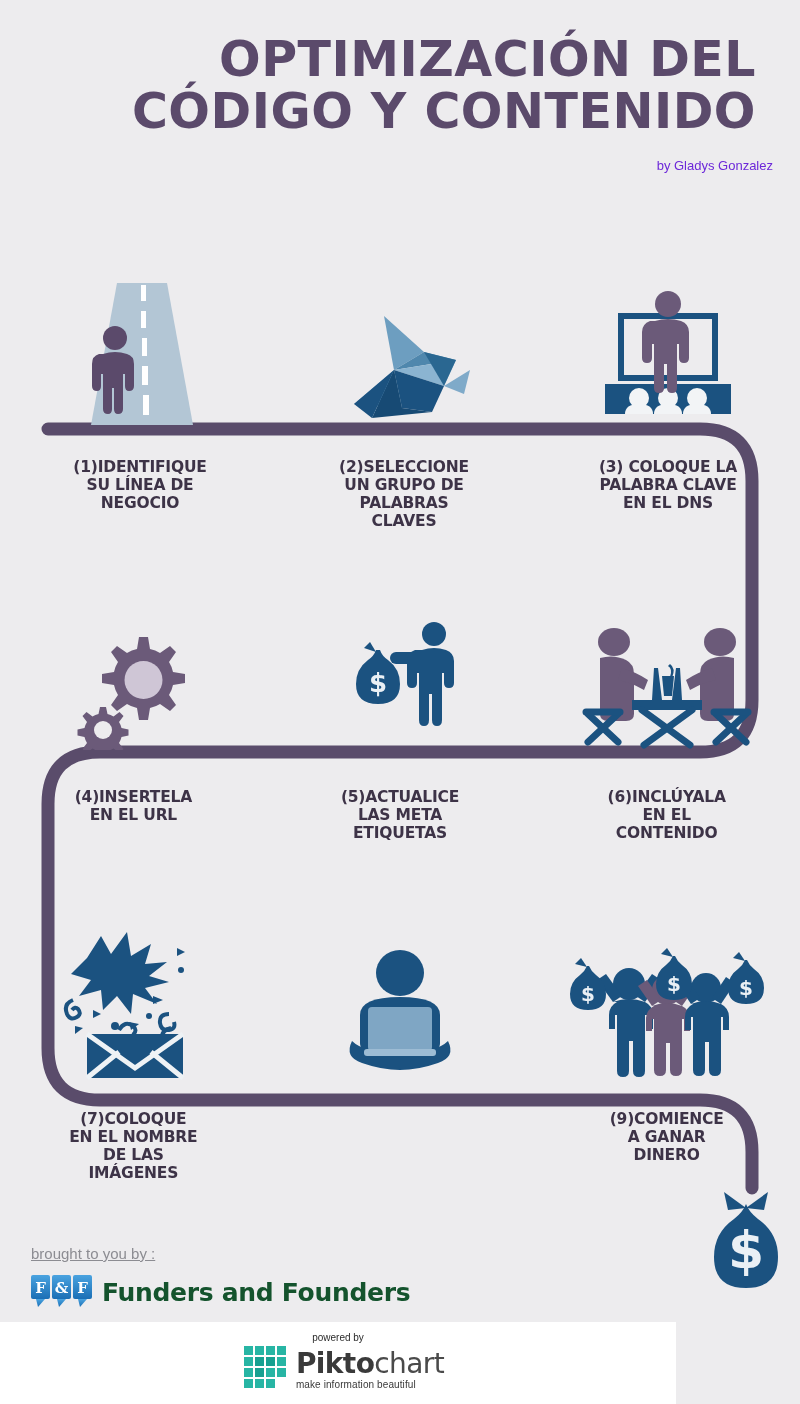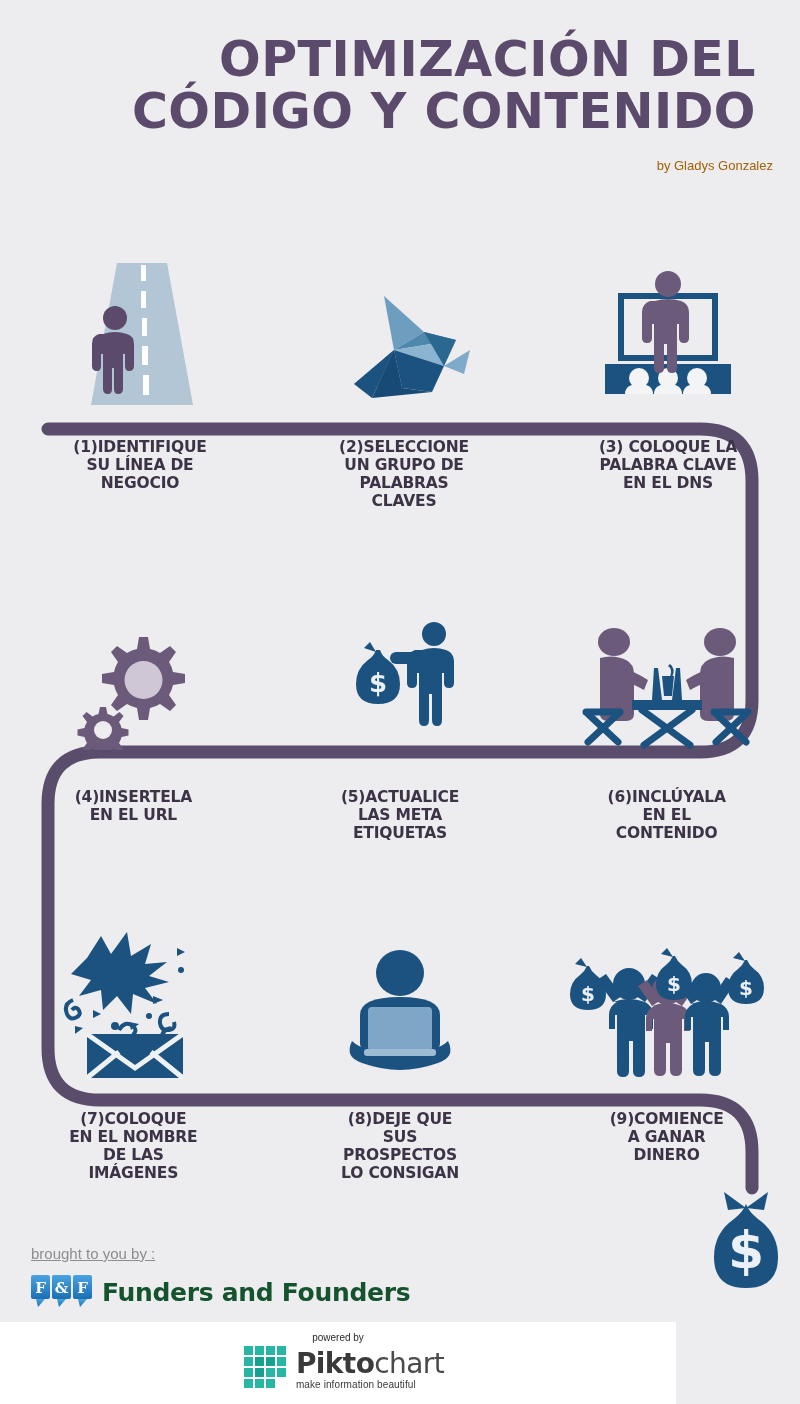--- a/index.html
+++ b/index.html
@@ -35,21 +35,21 @@
     font-family: "DejaVu Sans", sans-serif;
     font-weight: bold;
     font-size: 49px;
     line-height: 52px;
     letter-spacing: 0.5px;
   }
   #byline {
     position: absolute;
     top: 158px;
     right: 27px;
-    color: #a16207;
+    color: #6d28d9;
     font-size: 13px;
     font-family: "Liberation Sans", sans-serif;
     padding-left: 37px;
   }
 
   
   #path-layer {
     position: absolute;
     top: 0; left: 0;
     width: 800px;
@@ -82,21 +82,21 @@
     text-align: center;
     color: #3d3347;
     font-family: "DejaVu Sans", sans-serif;
     font-weight: bold;
     font-size: 15.5px;
     line-height: 18px;
     letter-spacing: -0.2px;
     white-space: pre-line;
   }
 
-  #row1 { top: 258px; padding-left: 8px; }
+  #row1 { top: 278px; padding-left: 8px; }
   #row2 { top: 600px; }
   #row3 { top: 930px; }
 
   #row1 .step-label { margin-top: 30px; }
   #row2 .step-label { margin-top: 38px; }
   #row3 .step-label { margin-top: 30px; }
 
   
   #brought-by {
     position: absolute;
@@ -382,24 +382,20 @@
         <svg width="140" height="135" viewBox="0 0 140 135">
           <g fill="#1b5280">
             <ellipse cx="70" cy="28" rx="24" ry="23"></ellipse>
             <path d="M30,70 q0,-18 40,-18 q40,0 40,18 l0,28 q0,10 -14,10 l-52,0 q-14,0 -14,-10 z"></path>
             <path d="M22,96 q-8,16 10,22 q20,7 38,7 q18,0 38,-7 q18,-6 10,-22 q-12,12 -48,12 q-36,0 -48,-12 z"></path>
           </g>
           <rect x="38" y="62" width="64" height="44" rx="4" fill="#7fa6c4"></rect>
           <rect x="34" y="104" width="72" height="7" rx="3" fill="#9dbcd4"></rect>
         </svg>
       </div>
-      <div class="step-label">(8)DEJE QUE
-SUS
-PROSPECTOS
-LO CONSIGAN</div>
     </div>
 
     <div class="cell">
       <div class="icon-box">
         <svg width="200" height="140" viewBox="0 0 200 140">
 
           <g fill="#1b5280">
             <circle cx="62" cy="44" r="16"></circle>
             <path d="M46,62 q16,-6 32,0 q8,4 8,13 l0,14 l-6,0 l0,-14 l-2,0 l0,56 q0,6 -6,6 q-6,0 -6,-6 l0,-30 l-4,0 l0,30 q0,6 -6,6 q-6,0 -6,-6 l0,-56 l-2,0 l0,14 l-6,0 l0,-14 q0,-9 8,-13 z"></path>
             <path d="M46,62 l-16,-22 l9,-6 l16,22 z"></path>

